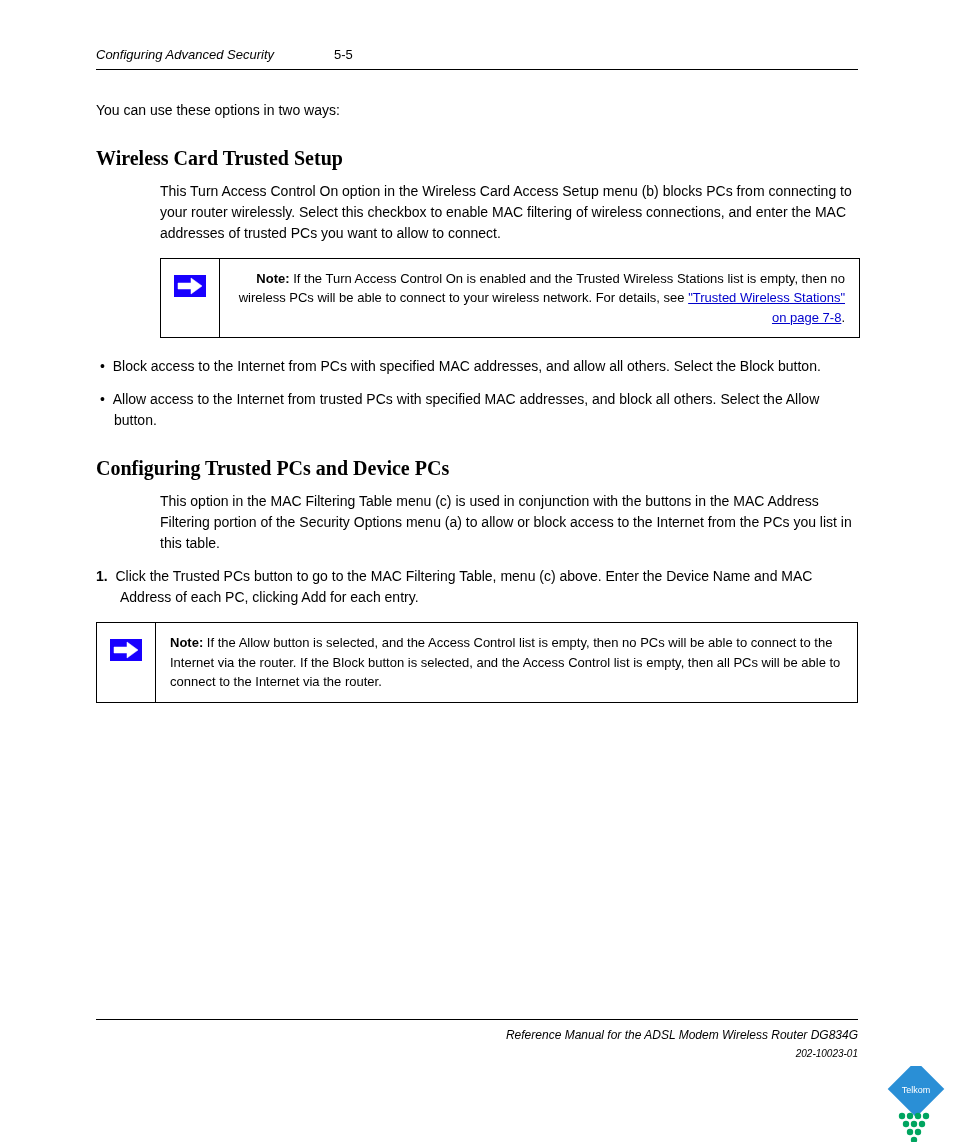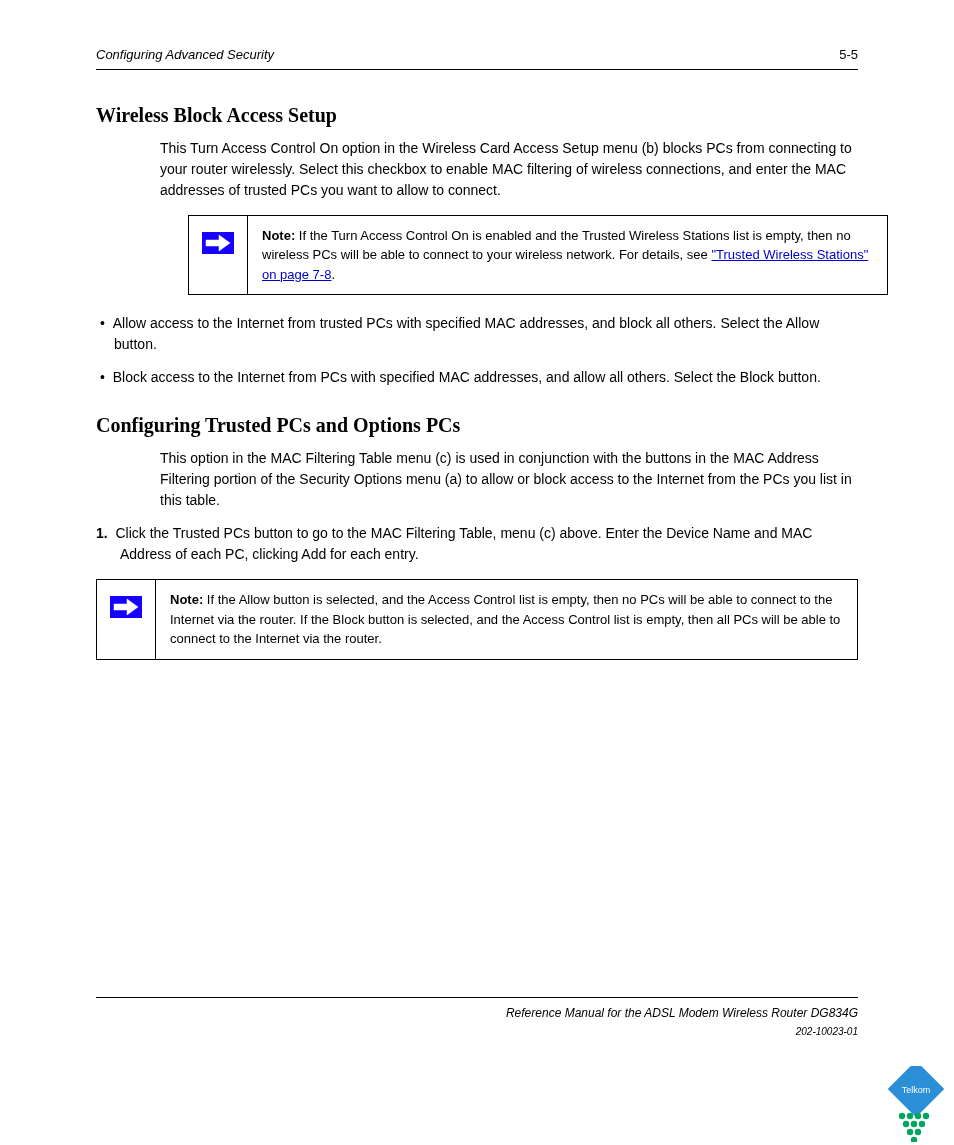--- a/index.html
+++ b/index.html
@@ -20,21 +20,21 @@
     height: 1145px;
     padding: 45px 96px 0 96px;
     box-sizing: border-box;
   }
   .header-line, .footer-line {
     border-top: 1px solid #000;
     width: 100%;
   }
   .header {
     display: flex;
-    justify-content: space-between;
+    justify-content: flex-start;
     font-style: italic;
     font-size: 13px;
     margin-bottom: 4px;
   }
   .header span:first-child {
     margin-right: 40px;
   }
   .header .page-num {
     font-style: normal;
     margin-left: 20px;
@@ -50,22 +50,23 @@
   }
   p {
     margin: 0 0 12px 0;
   }
   .note-box {
     border: 1px solid #000;
     display: flex;
     margin: 14px 0 18px 0;
   }
   .note-box.indent {
-    margin-left: 92px;
+    margin-left: 64px;
     width: calc(100% - 64px);
+    text-align: right;
   }
   .note-icon-cell {
     border-right: 1px solid #000;
     width: 58px;
     display: flex;
     align-items: flex-start;
     justify-content: center;
     padding-top: 14px;
   }
   .note-text-cell {
@@ -95,21 +96,21 @@
     width: 26px;
     height: 18px;
   }
   .indent-block {
     margin-left: 64px;
   }
   .footer {
     position: absolute;
     left: 96px;
     right: 96px;
-    bottom: 106px;
+    bottom: 84px;
     text-align: right;
     font-style: italic;
     font-size: 12px;
   }
   .footer .version {
     font-size: 10px;
     display: block;
     margin-top: 2px;
   }
   .logo {
@@ -125,46 +126,47 @@
 
 <div class="page">
 
   <div class="header">
     <span>Configuring Advanced Security</span>
     <span class="page-num">5-5</span>
   </div>
   <div class="header-line"></div>
 
   <div class="content">
-
-    <div class="section-title">Wireless Block Access Setup</div>
+    <p>You can use these options in two ways:</p>
+
+    <div class="section-title">Wireless Card Trusted Setup</div>
 
     <div class="indent-block">
       <p>This Turn Access Control On option in the Wireless Card Access Setup menu (b) blocks PCs from connecting to your router wirelessly. Select this checkbox to enable MAC filtering of wireless connections, and enter the MAC addresses of trusted PCs you want to allow to connect.</p>
     </div>
 
     <div class="note-box indent">
       <div class="note-icon-cell">
         <div class="arrow-icon">
           <svg viewBox="0 0 26 18">
               <path d="M1 6 L14 6 L14 1 L25 9 L14 17 L14 12 L1 12 Z" fill="#fff" stroke="#fff" stroke-width="0.5"></path>
             </svg>
         </div>
       </div>
       <div class="note-text-cell">
         <span class="note-label">Note:</span>
         <span>If the Turn Access Control On is enabled and the Trusted Wireless Stations list is empty, then no wireless PCs will be able to connect to your wireless network. For details, see </span><span class="ref-link">"Trusted Wireless Stations" on page 7-8</span><span>.</span>
       </div>
     </div>
 
 
+    <p style="margin-left:18px; text-indent:-14px;">•&nbsp;&nbsp;<span>Block access to the Internet from PCs with specified MAC addresses, and allow all others. Select the Block button.</span></p>
     <p style="margin-left:18px; text-indent:-14px;">•&nbsp;&nbsp;<span>Allow access to the Internet from trusted PCs with specified MAC addresses, and block all others. Select the Allow button.</span></p>
-    <p style="margin-left:18px; text-indent:-14px;">•&nbsp;&nbsp;<span>Block access to the Internet from PCs with specified MAC addresses, and allow all others. Select the Block button.</span></p>
-
-    <div class="section-title">Configuring Trusted PCs and Options PCs</div>
+
+    <div class="section-title">Configuring Trusted PCs and Device PCs</div>
 
     <div class="indent-block">
       <p>This option in the MAC Filtering Table menu (c) is used in conjunction with the buttons in the MAC Address Filtering portion of the Security Options menu (a) to allow or block access to the Internet from the PCs you list in this table.</p>
     </div>
 
 
     <p style="margin-left:24px; text-indent:-24px;">
       <span style="font-weight:bold;">1.</span>&nbsp;&nbsp;<span>Click the Trusted PCs button to go to the MAC Filtering Table, menu (c) above. Enter the Device Name and MAC Address of each PC, clicking Add for each entry.</span>
     </p>
 

